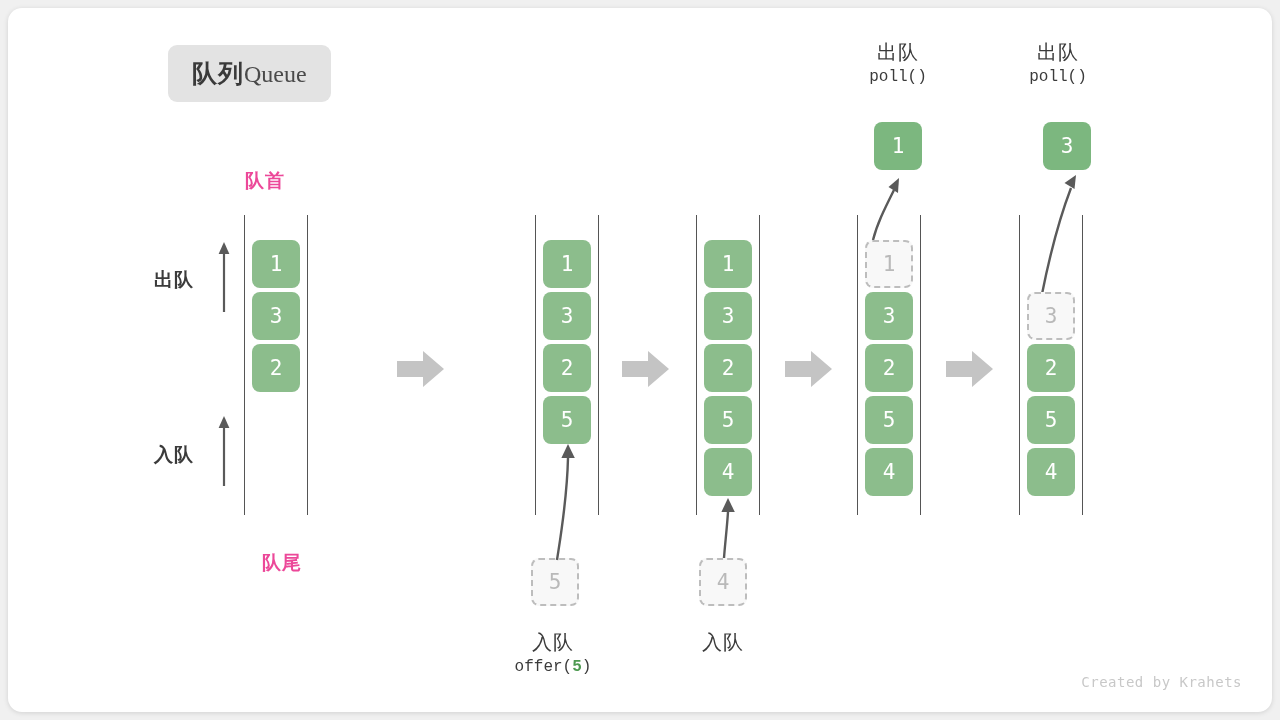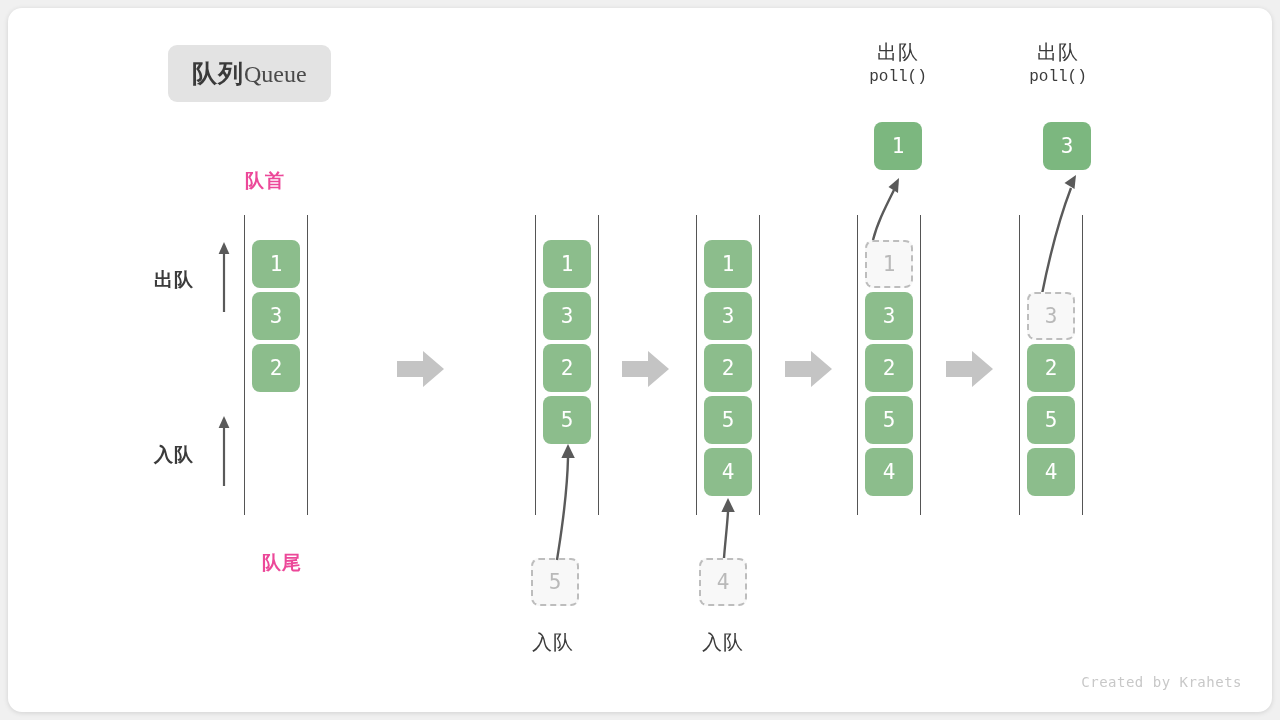--- a/index.html
+++ b/index.html
@@ -147,20 +147,21 @@
   <div class="abs cell ghost" style="left:523px; top:550px;">5</div>
   <div class="abs curve" style="left:520px; top:430px;">
     <svg width="70" height="125" viewBox="0 0 70 125">
       <path d="M 29 122 C 33 96, 39 62, 40 20" stroke="#5a5a5a" stroke-width="2.4" fill="none"></path>
       <polygon points="40,6 33.4,20 46.8,20" fill="#5a5a5a"></polygon>
     </svg>
   </div>
 
   <div class="abs op-label" style="left:470px; top:620px; width:150px;">
     <div class="op-cn">入队</div>
+    <div class="op-code"><span>offer(</span><span class="num">5</span><span>)</span></div>
   </div>
 
   <div class="abs block-arrow" style="left:614px; top:341px;">
     <svg width="48" height="40" viewBox="0 0 48 40">
       <polygon points="0,12 26,12 26,2 47,20 26,38 26,28 0,28" fill="#c4c4c4"></polygon>
     </svg>
   </div>
 
   <div class="abs channel" style="left:688px; top:207px;">
     <div class="rail left"></div>

